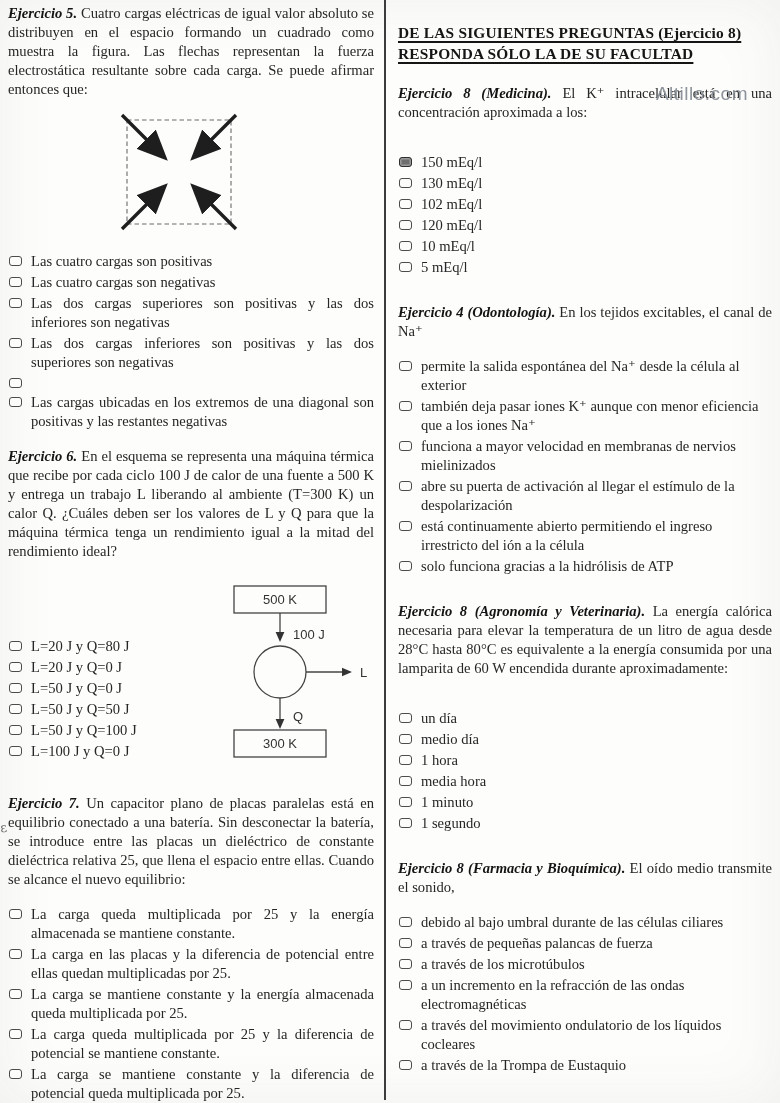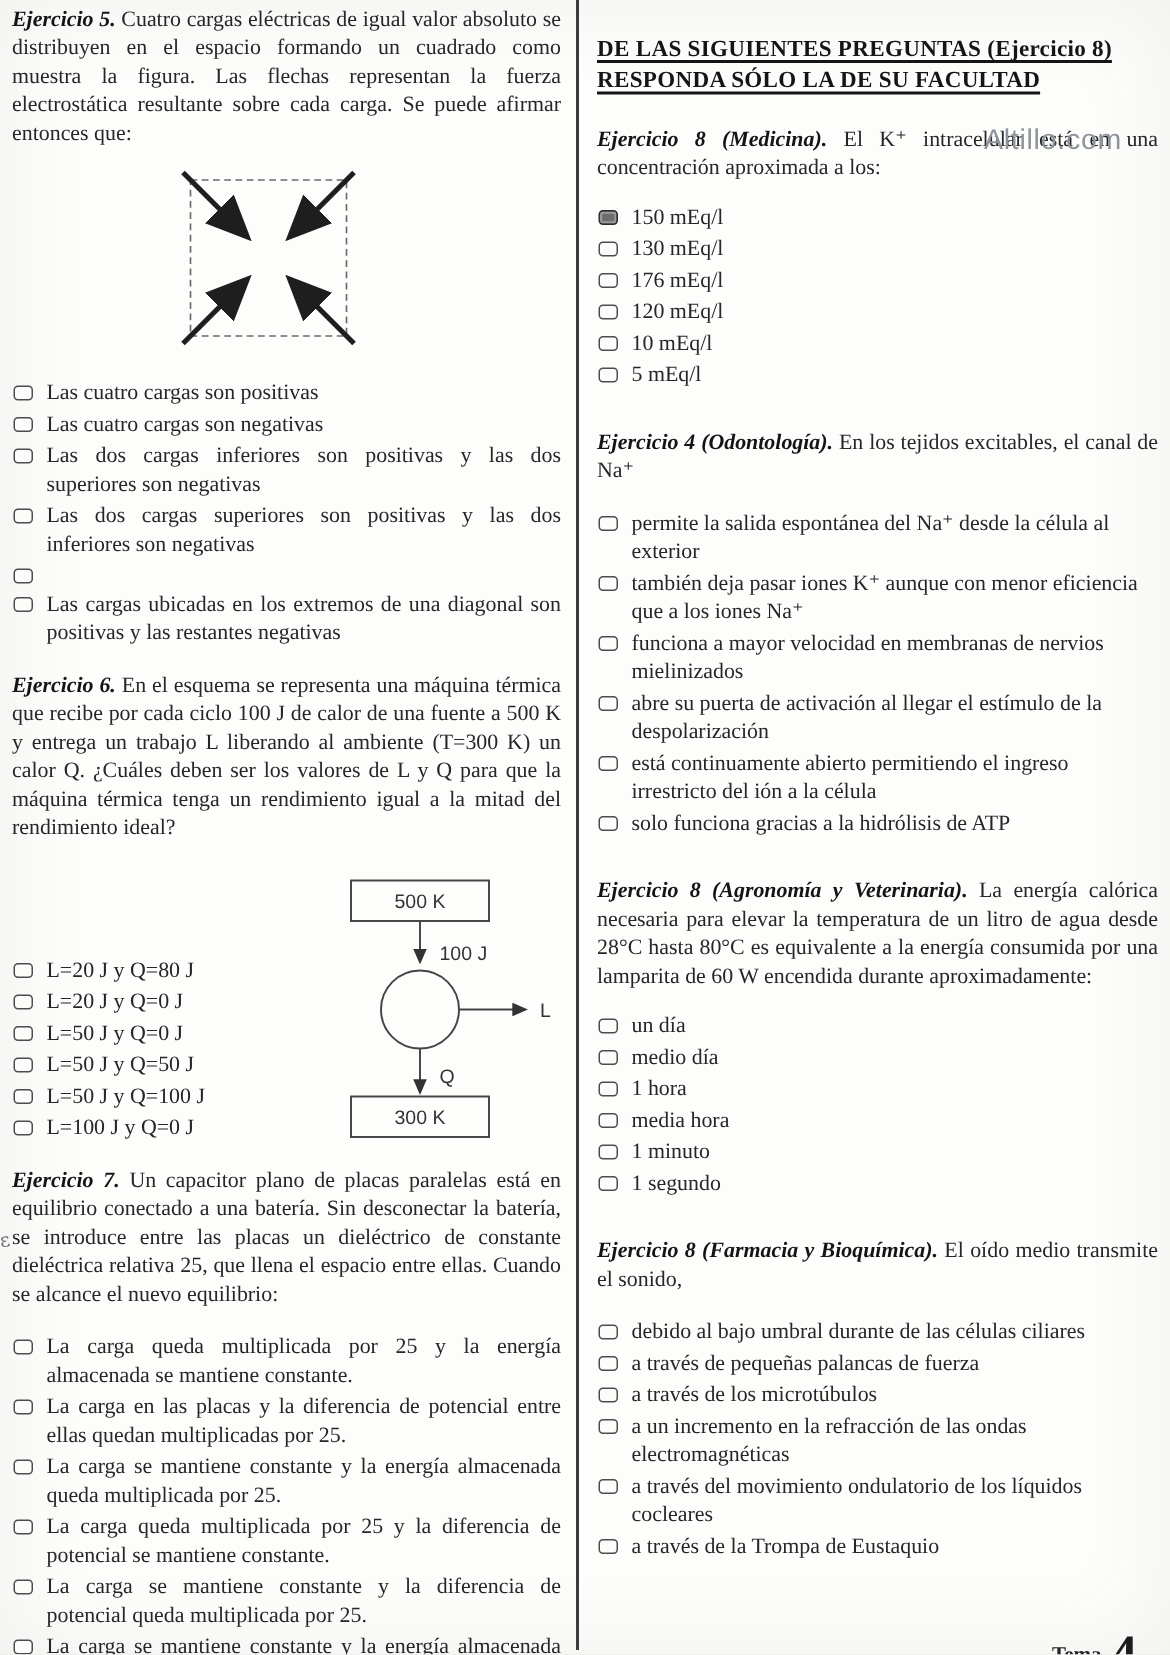--- a/index.html
+++ b/index.html
@@ -39,21 +39,21 @@
     font-family:"Liberation Sans","DejaVu Sans",sans-serif;
     font-size:19px;color:#8e949b;letter-spacing:.5px;
   }
   .footer{margin-top:52px;text-align:right;padding-right:14px;}
   .footer .t-label{font-size:14px;font-weight:bold;color:#222;}
   .footer .t-num{font-size:34px;font-weight:bold;color:#1c1c1c;vertical-align:-6px;padding-left:3px;}
   .margin-mark{
     position:absolute;left:0px;top:818px;color:#6f6f6f;font-size:13px;
     transform:rotate(-8deg);font-family:"DejaVu Serif",serif;
   }
-  .mt16{margin-top:16px;} .mt14{margin-top:14px;} .mt20{margin-top:20px;} .mt26{margin-top:26px;}
+  .mt16{margin-top:16px;} .mt14{margin-top:31px;} .mt20{margin-top:20px;} .mt26{margin-top:26px;}
 </style>
 </head>
 <body>
 
 <div class="page">
 
   <div class="divider"></div>
   <span class="margin-mark">ε</span>
 
   <div class="col col-left">
@@ -83,26 +83,26 @@
             <span class="opt-label">Las cuatro cargas son positivas</span>
           </li>
 
           <li class="opt">
             <span class="cb"></span>
             <span class="opt-label">Las cuatro cargas son negativas</span>
           </li>
 
           <li class="opt">
             <span class="cb"></span>
+            <span class="opt-label">Las dos cargas superiores son positivas y las dos inferiores son negativas</span>
+          </li>
+
+          <li class="opt">
+            <span class="cb"></span>
             <span class="opt-label">Las dos cargas inferiores son positivas y las dos superiores son negativas</span>
-          </li>
-
-          <li class="opt">
-            <span class="cb"></span>
-            <span class="opt-label">Las dos cargas superiores son positivas y las dos inferiores son negativas</span>
           </li>
 
           <li class="opt">
             <span class="cb"></span>
           </li>
 
           <li class="opt">
             <span class="cb"></span>
             <span class="opt-label">Las cargas ubicadas en los extremos de una diagonal son positivas y las restantes negativas</span>
           </li>
@@ -222,21 +222,21 @@
             <span class="opt-label">150 mEq/l</span>
           </li>
 
           <li class="opt">
             <span class="cb"></span>
             <span class="opt-label">130 mEq/l</span>
           </li>
 
           <li class="opt">
             <span class="cb"></span>
-            <span class="opt-label">176 mEq/l</span>
+            <span class="opt-label">102 mEq/l</span>
           </li>
 
           <li class="opt">
             <span class="cb"></span>
             <span class="opt-label">120 mEq/l</span>
           </li>
 
           <li class="opt">
             <span class="cb"></span>
             <span class="opt-label">10 mEq/l</span>

